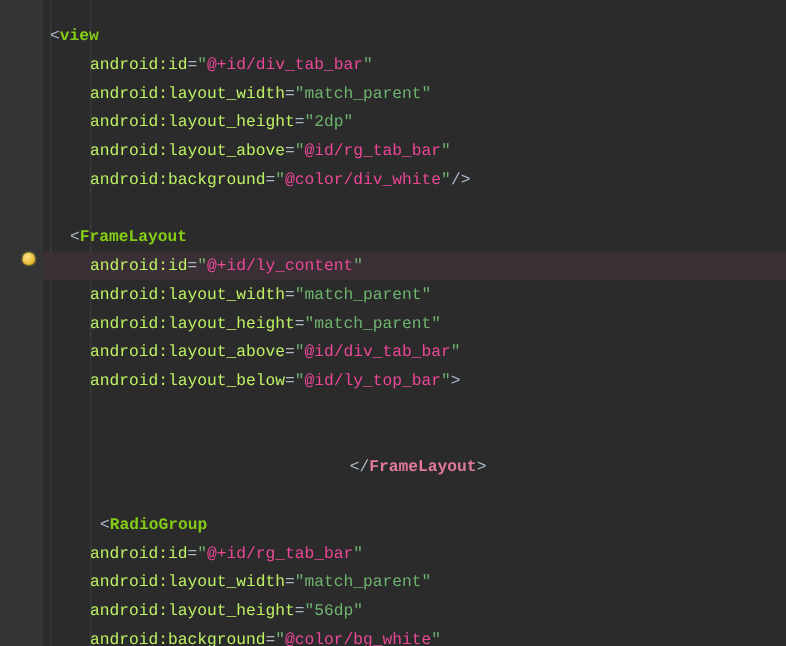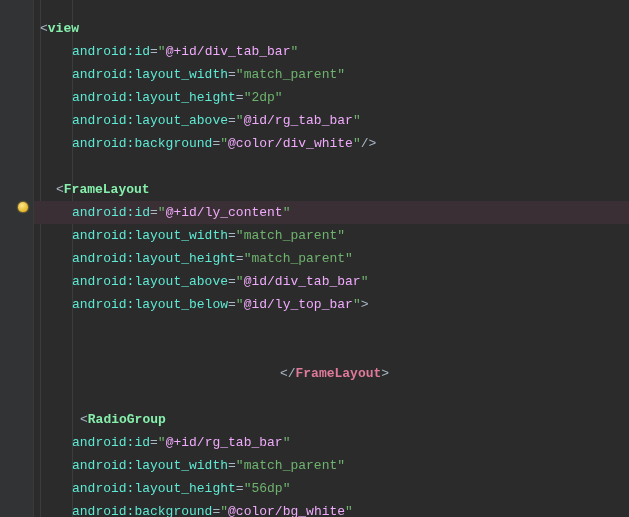--- a/index.html
+++ b/index.html
@@ -49,26 +49,26 @@
     height: 23px;
     padding-left: 6px;
     white-space: pre;
   }
   .line.highlight {
     background: #3a2f35;
   }
   .indent1 { padding-left: 6px; }
   .indent2 { padding-left: 38px; }
   .bracket { color: #a9b7c6; }
-  .tag { color: #86efac; font-weight: bold; }
+  .tag { color: #84cc16; font-weight: bold; }
   .close-tag { color: #e07a9a; font-weight: bold; }
-  .attr { color: #5eead4; }
+  .attr { color: #bef264; }
   .eq { color: #a9b7c6; }
   .str { color: #6fb36f; }
-  .ref { color: #f0abfc; }
+  .ref { color: #ec4899; }
   .guide {
     position: absolute;
     top: 0;
     width: 1px;
     height: 517px;
     background: #3a3c3e;
   }
 </style>
 </head>
 <body>

